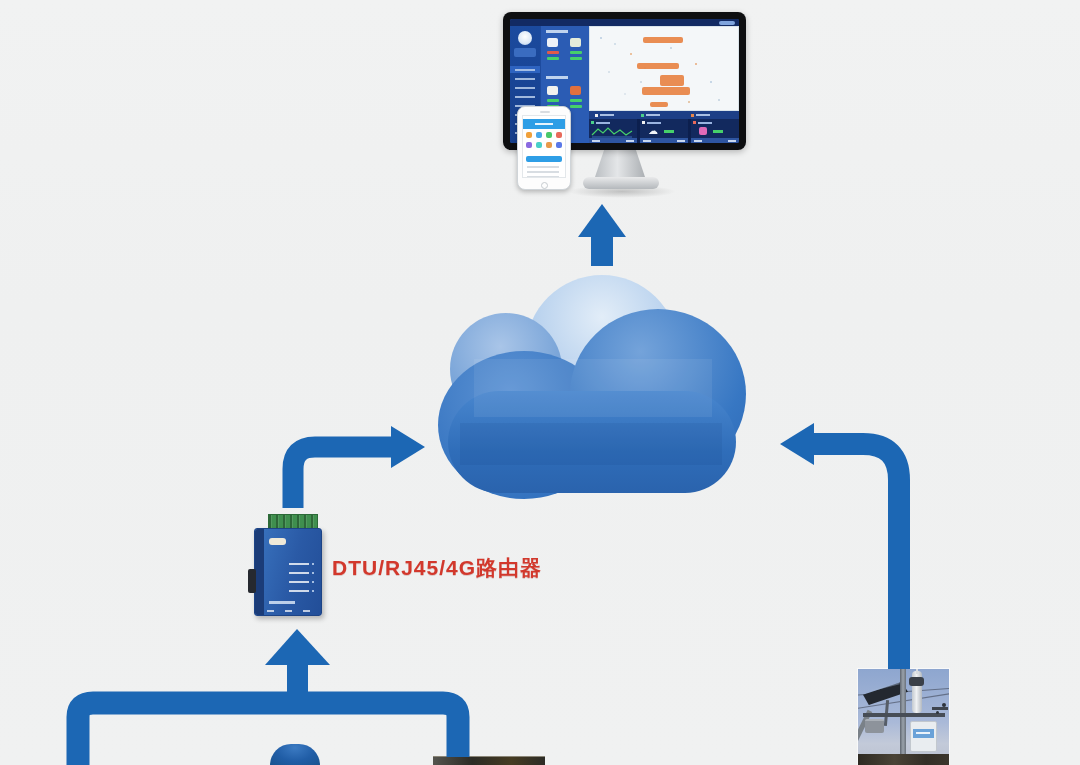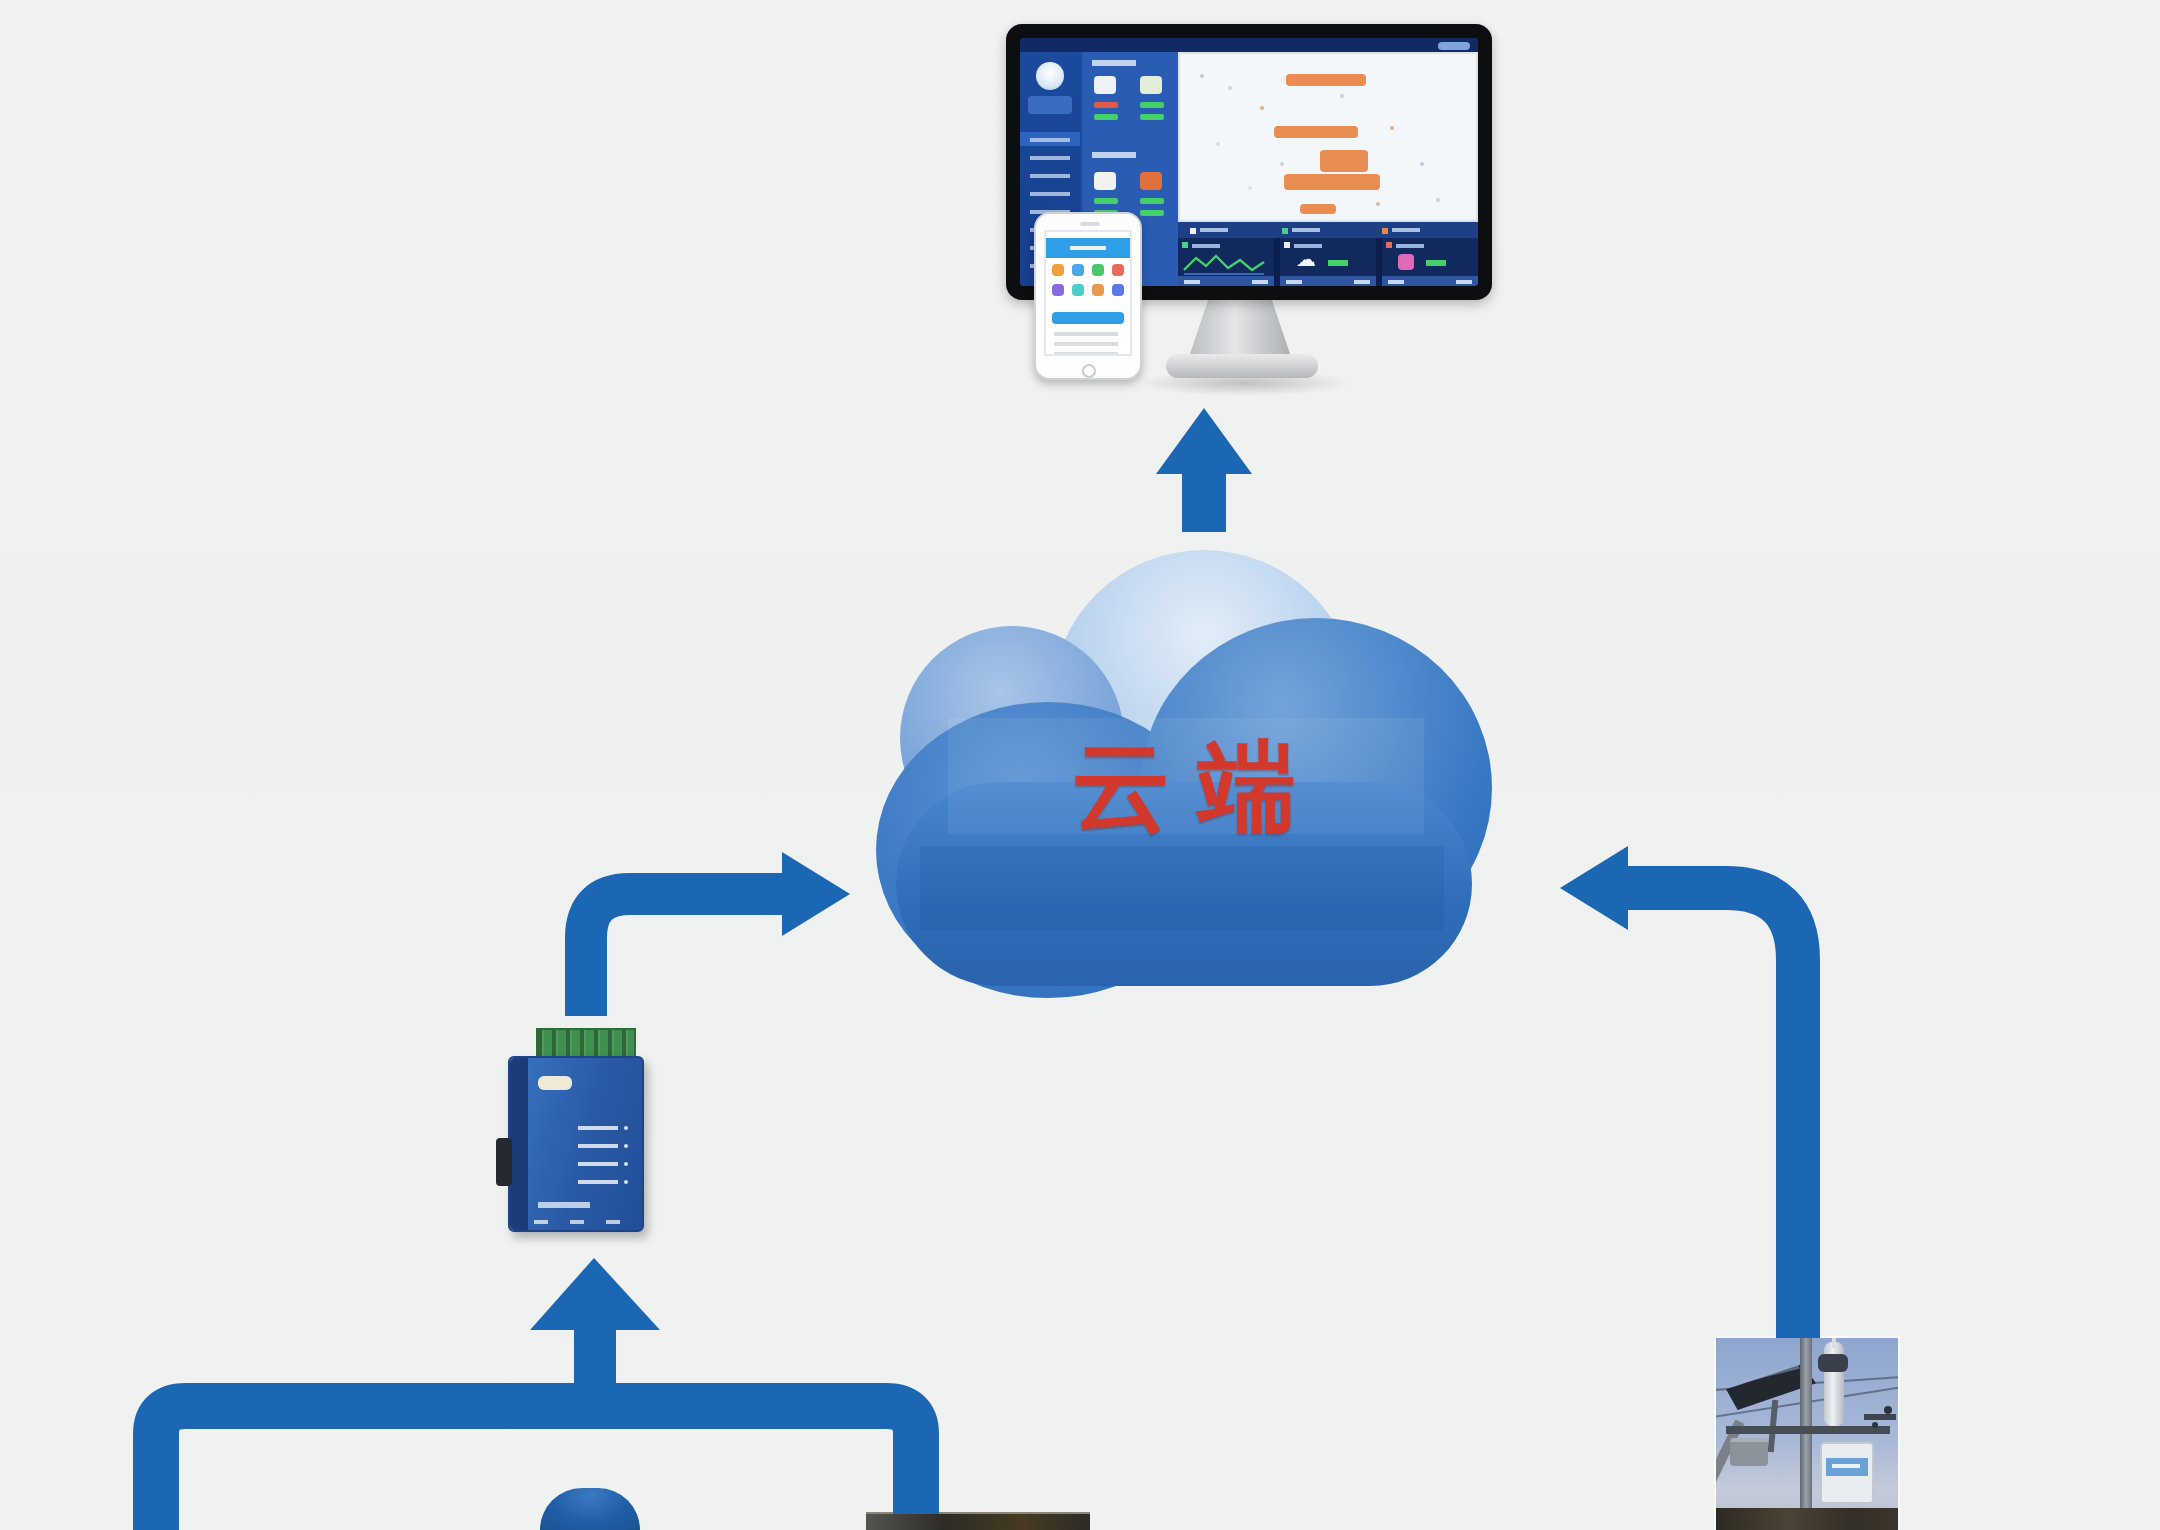--- a/index.html
+++ b/index.html
@@ -261,21 +261,20 @@
   </div>
 
   <div class="abs cloud">
     <div class="puff cl-top"></div>
     <div class="puff cl-ltop"></div>
     <div class="puff cl-left"></div>
     <div class="puff cl-right"></div>
     <div class="cl-base"></div>
     <div class="cl-band1"></div>
     <div class="cl-band2"></div>
-    <div class="cloud-label">云端</div>
   </div>
 
   <svg class="arrows" width="1080" height="765" viewBox="0 0 1080 765">
     <g>
       <rect class="ar-f" x="591" y="231" width="22" height="35"></rect>
       <polygon class="ar-f" points="578,237 626,237 602,204"></polygon>
     </g>
     <g>
       <path class="ar-s" d="M 293 508 L 293 469 Q 293 447 315 447 L 392 447" stroke-width="21"></path>
       <polygon class="ar-f" points="391,426 391,468 425,447"></polygon>
@@ -300,20 +299,21 @@
       <div class="dtu-led" style="top:34px;"></div>
       <div class="dtu-led" style="top:43px;"></div>
       <div class="dtu-led" style="top:52px;"></div>
       <div class="dtu-led" style="top:61px;"></div>
       <div class="dtu-label-line"></div>
       <div class="dtu-foot" style="left:12px;"></div>
       <div class="dtu-foot" style="left:30px;"></div>
       <div class="dtu-foot" style="left:48px;"></div>
     </div>
   </div>
+  <div class="abs dtu-caption">DTU/RJ45/4G路由器</div>
 
   <div class="abs photo">
     <div class="wire" style="top:22px;transform:rotate(-4deg);"></div>
     <div class="wire" style="top:31px;transform:rotate(-9deg);"></div>
     <div class="solar"></div>
     <div class="solar-hl"></div>
     <div class="solar-post"></div>
     <div class="diag-pole"></div>
     <div class="pole-main"></div>
     <div class="crossarm"></div>

